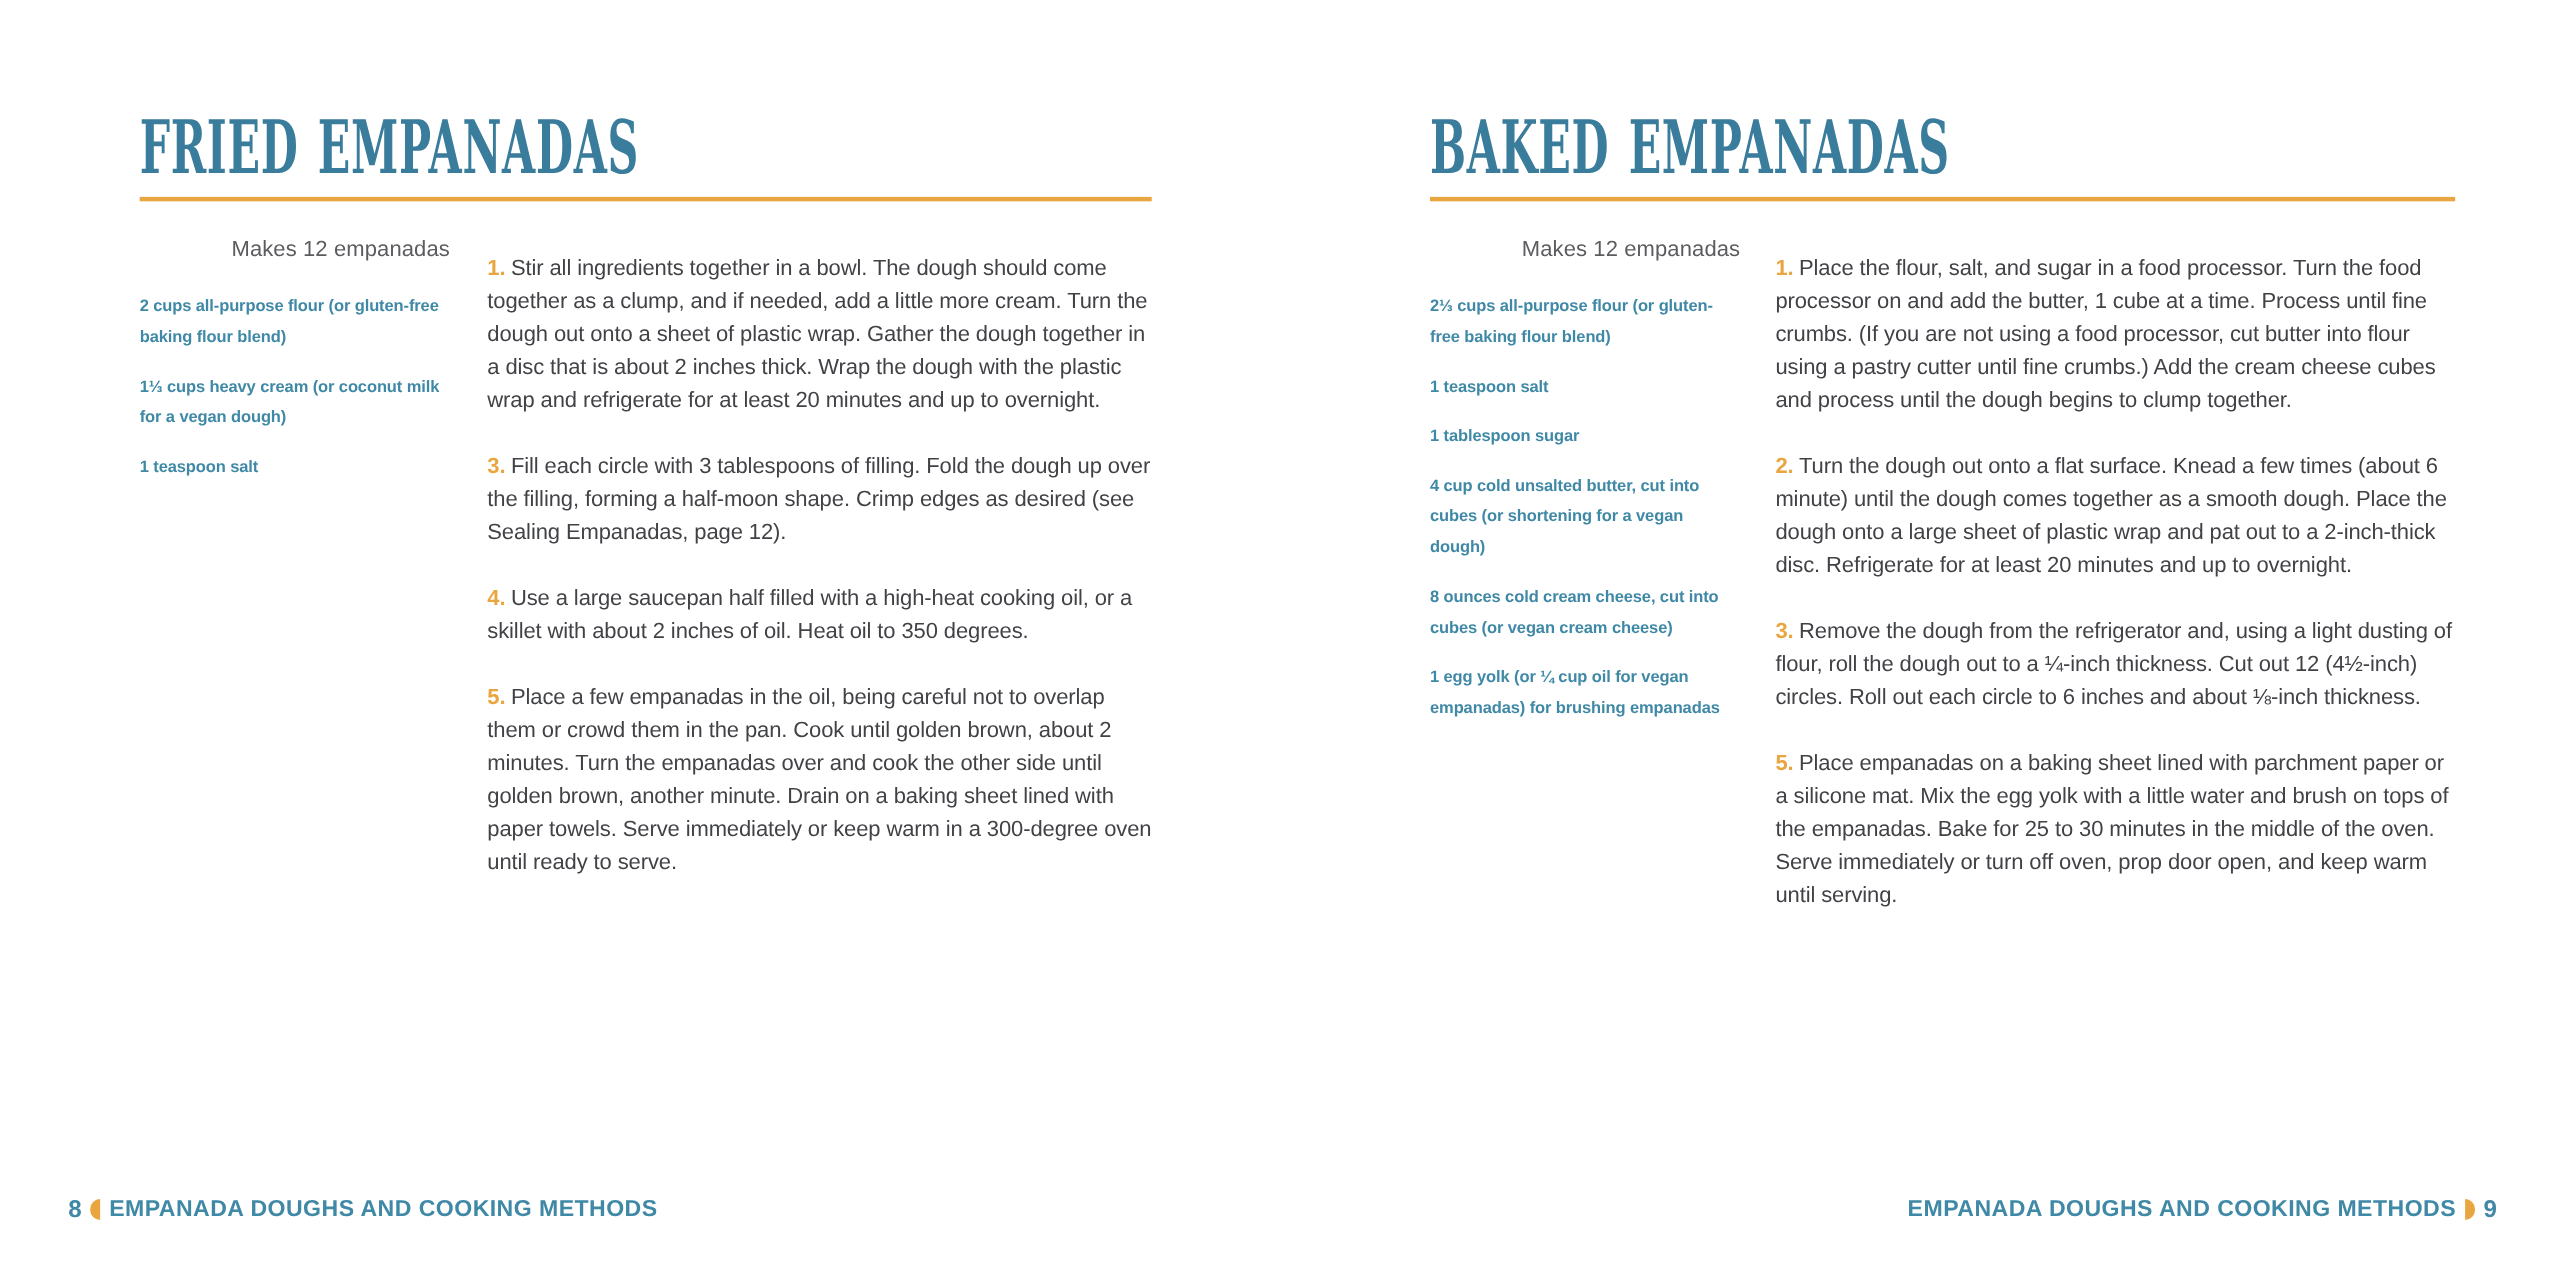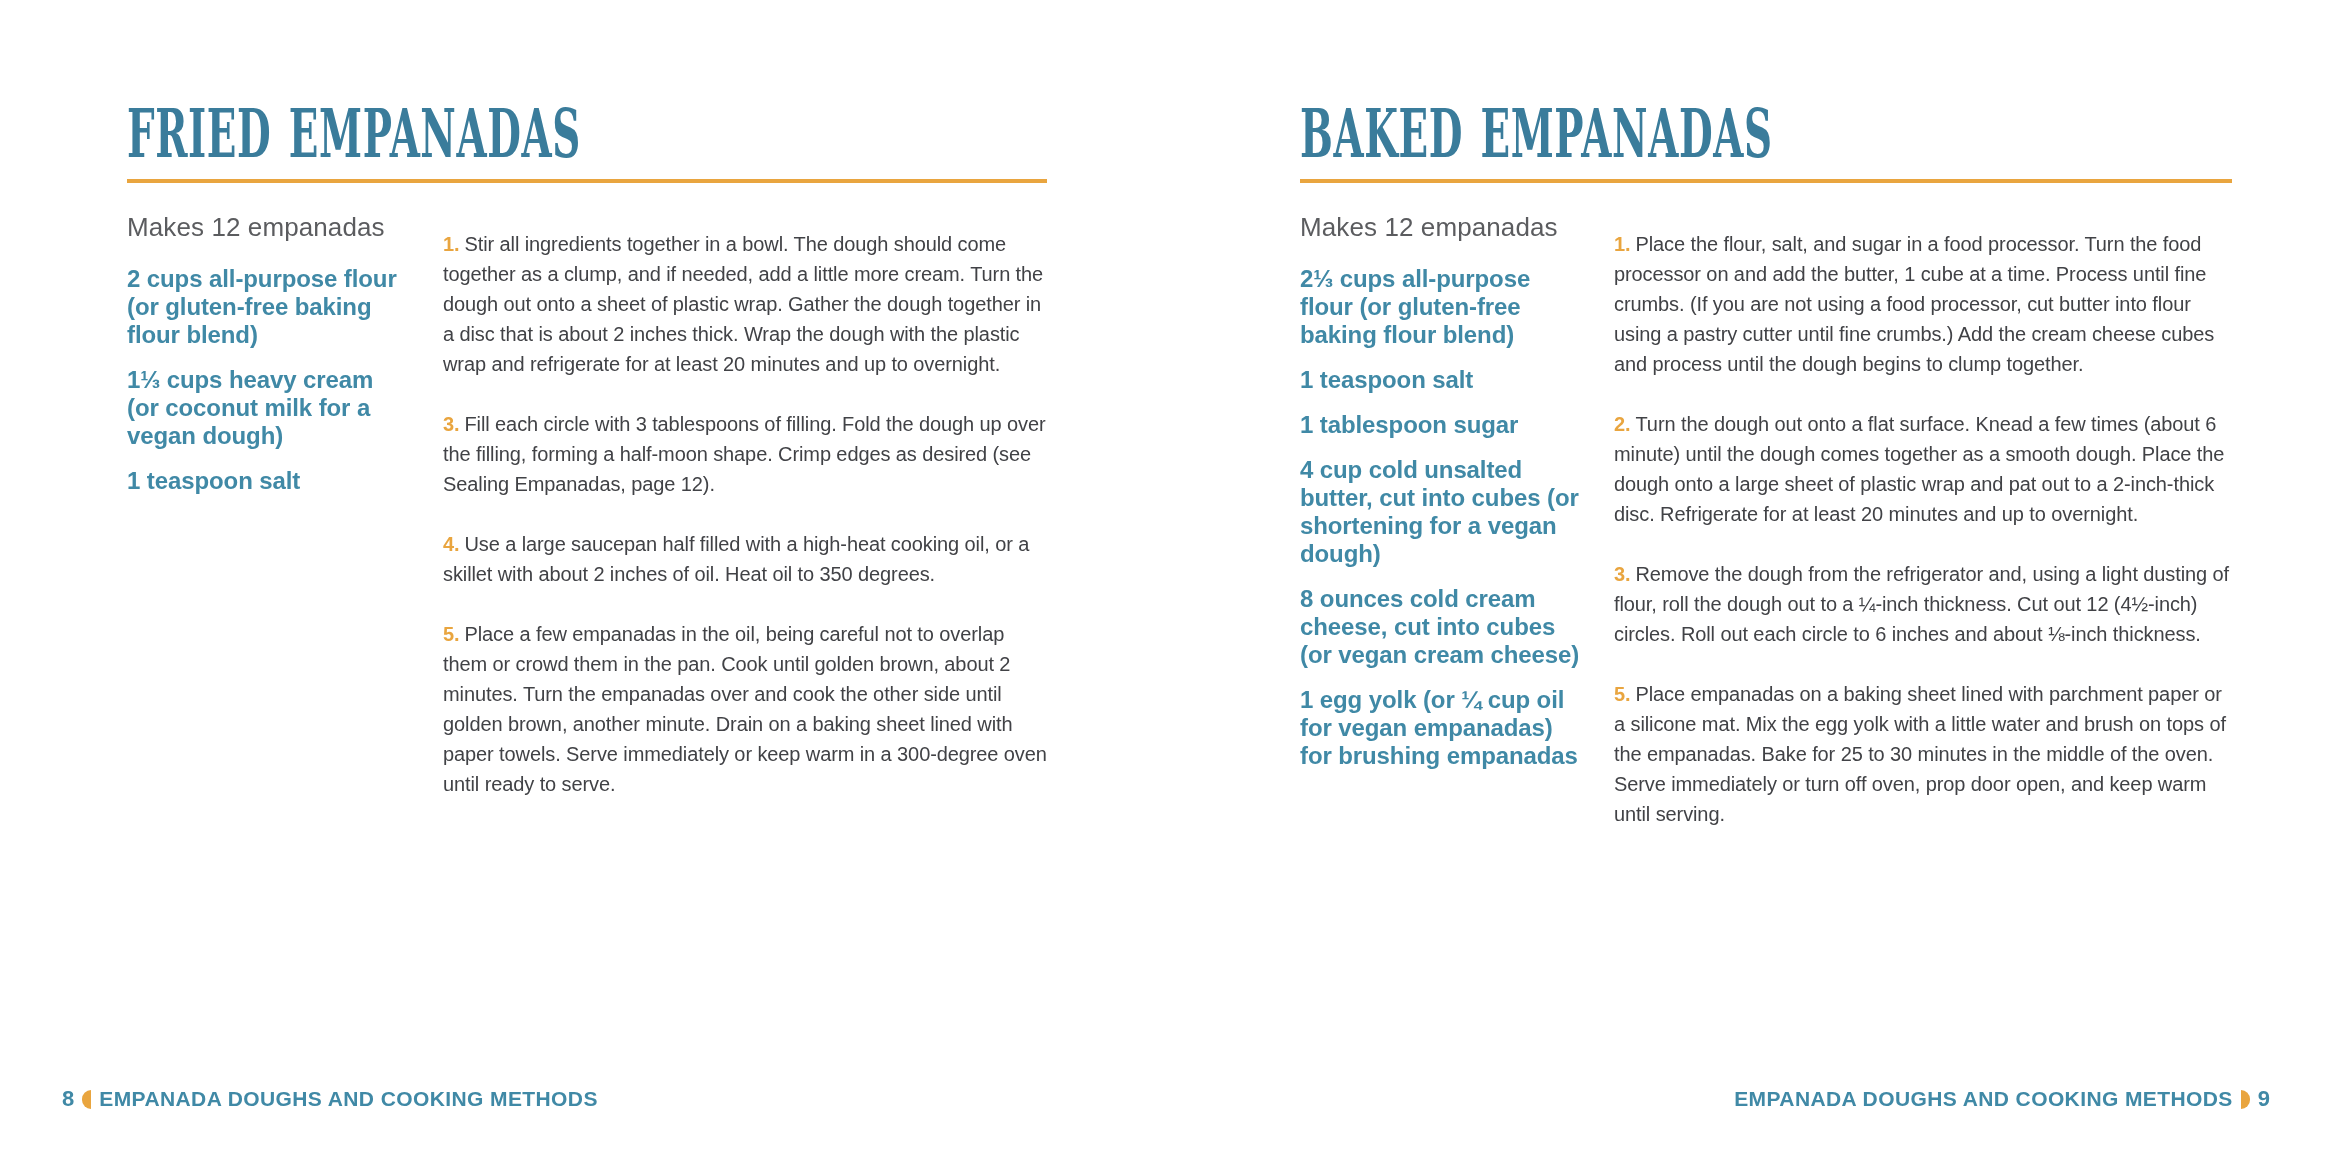--- a/index.html
+++ b/index.html
@@ -52,29 +52,30 @@
     display: flex;
     margin-top: 30px;
   }
   .page-left  .ingredients { width: 282px; margin-right: 34px; }
   .page-right .ingredients { width: 282px; margin-right: 32px; }
   .steps { flex: 1; }
 
   .yield {
     margin: 0 0 24px 0;
     color: #5b5c5f;
-    font-size: 26px;
+    font-size: 20px;
     line-height: 28px;
     letter-spacing: 0.1px;
+    text-align: right;
   }
   .ingredient {
     margin: 0 0 17px 0;
     color: #4089a6;
     font-weight: bold;
-    font-size: 24px;
+    font-size: 15px;
     line-height: 28px;
     letter-spacing: -0.1px;
   }
   .ingredient:last-child { margin-bottom: 0; }
 
   .step {
     margin: 16px 0 30px 0;
     font-size: 20px;
     line-height: 30px;
     letter-spacing: -0.1px;

